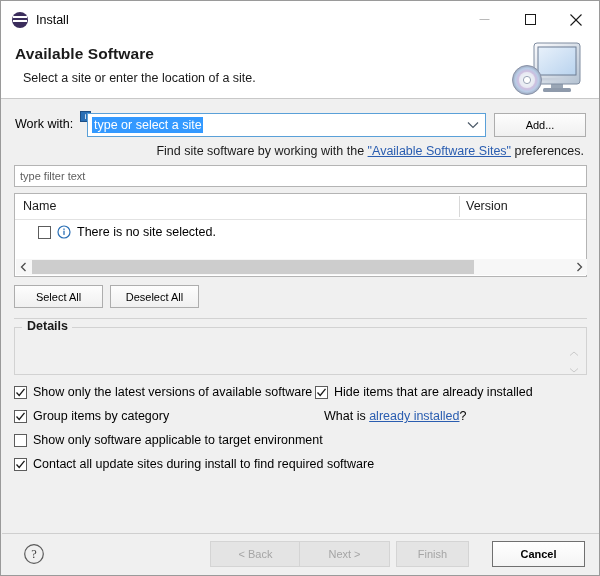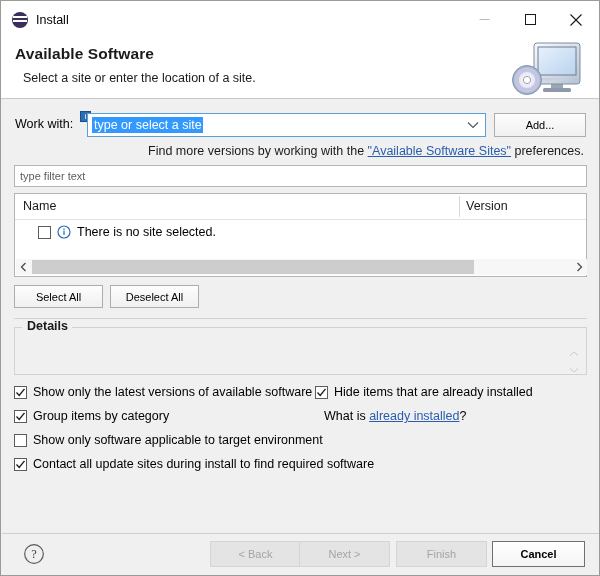--- a/index.html
+++ b/index.html
@@ -436,21 +436,21 @@
   }
   #help-button {
     position: absolute;
     left: 22px;
     top: 9px;
     width: 22px;
     height: 22px;
   }
   #btn-back   { position: absolute; left: 209px; top: 7px; width: 91px; height: 26px; }
   #btn-next   { position: absolute; left: 298px; top: 7px; width: 91px; height: 26px; }
-  #btn-finish { position: absolute; left: 395px; top: 7px; width: 91px; height: 26px; }
+  #btn-finish { position: absolute; left: 395px; top: 7px; width: 73px; height: 26px; }
   #btn-cancel { position: absolute; left: 491px; top: 7px; width: 93px; height: 26px; }
 </style>
 </head>
 <body>
 
 <div id="window">
 
   <div id="titlebar">
     <div id="title-left">
       <div class="eclipse-icon"></div>
@@ -523,21 +523,21 @@
         <span id="combo-arrow">
           <svg width="12" height="8" viewBox="0 0 12 8">
               <polyline points="1,1.5 6,6.5 11,1.5" fill="none" stroke="#4c5a68" stroke-width="1.2"></polyline>
             </svg>
         </span>
       </div>
       <div id="add-button" class="btn">Add...</div>
     </div>
 
     <div id="sites-line">
-      <span>Find more versions by working with the </span><span class="link">"Available Software Sites"</span><span> preferences.</span>
+      <span>Find site software by working with the </span><span class="link">"Available Software Sites"</span><span> preferences.</span>
     </div>
 
     <div id="filter-box">
       <span id="filter-text">type filter text</span>
     </div>
 
     <div id="table">
       <div id="table-header">
         <div id="col-divider"></div>
         <span class="th" id="th-name">Name</span>

